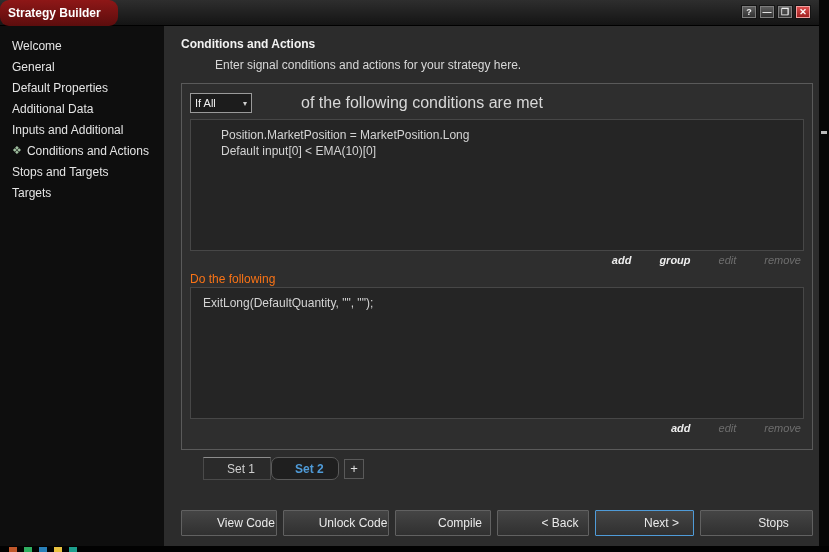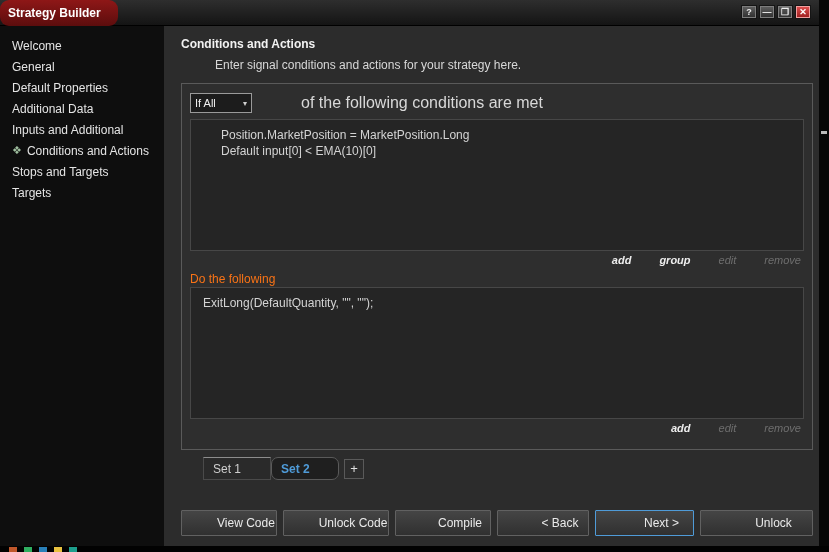--- a/index.html
+++ b/index.html
@@ -42,21 +42,21 @@
   .codebox.cond { padding-left:30px; }
   .codebox.act  { padding-left:12px; }
 
   .linkrow { display:flex; justify-content:flex-end; gap:28px; padding:3px 3px 2px 0; font-size:11px; font-style:italic; }
   .lnk { color:#ededed; font-weight:bold; cursor:default; }
   .lnk.disabled { color:#6e6e6e; font-weight:normal; }
 
   .do-label { margin:4px 0 1px; color:#f97316; font-size:12px; }
 
   .tabs { margin:7px 0 0 22px; display:flex; align-items:center; }
-  .tab { width:68px; height:23px; line-height:22px; padding-left:9px; font-size:12px;
+  .tab { width:68px; height:23px; line-height:22px; padding-left:23px; font-size:12px;
          background:#2a2a2a; border:1px solid #4a4a4a; border-top:1px solid #8d8d8d; color:#cfcfcf; cursor:default; }
   .tab.active { background:#1f1f1f; border-color:#5a5a5a; color:#4f9bd8; font-weight:bold;border-radius:7px; }
   .tab-add { width:20px; height:20px; margin-left:5px; background:#2d2d2d; border:1px solid #5a5a5a;
              color:#e0e0e0; font-size:13px; display:flex; align-items:center; justify-content:center; cursor:default; }
 
   .btnrow { position:absolute; bottom:10px; left:13px; right:6px; display:flex; gap:6px; }
   .btn { height:26px; background:linear-gradient(#454545,#303030); border:1px solid #616161;
          color:#eaeaea; font-size:12px; display:flex; align-items:center; justify-content:center;
          border-radius:1px; cursor:default;padding-left:34px; }
   .btn.primary { border:1px solid #4f9bd8; }
@@ -155,21 +155,21 @@
       <div class="tab active">Set 2</div>
       <div class="tab-add">+</div>
     </div>
 
     <div class="btnrow">
       <div class="btn w1">View Code</div>
       <div class="btn w2">Unlock Code</div>
       <div class="btn w3">Compile</div>
       <div class="btn w4">&lt; Back</div>
       <div class="btn w5 primary">Next &gt;</div>
-      <div class="btn w6">Unlock</div>
+      <div class="btn w6">Stops</div>
     </div>
   </div>
 
 </div>
 
 <div class="right-strip"></div>
 <div class="strip-mark"></div>
 <div class="bottom-strip"></div>
 <div class="task-icons">
   <span class="ti ti1"></span>

